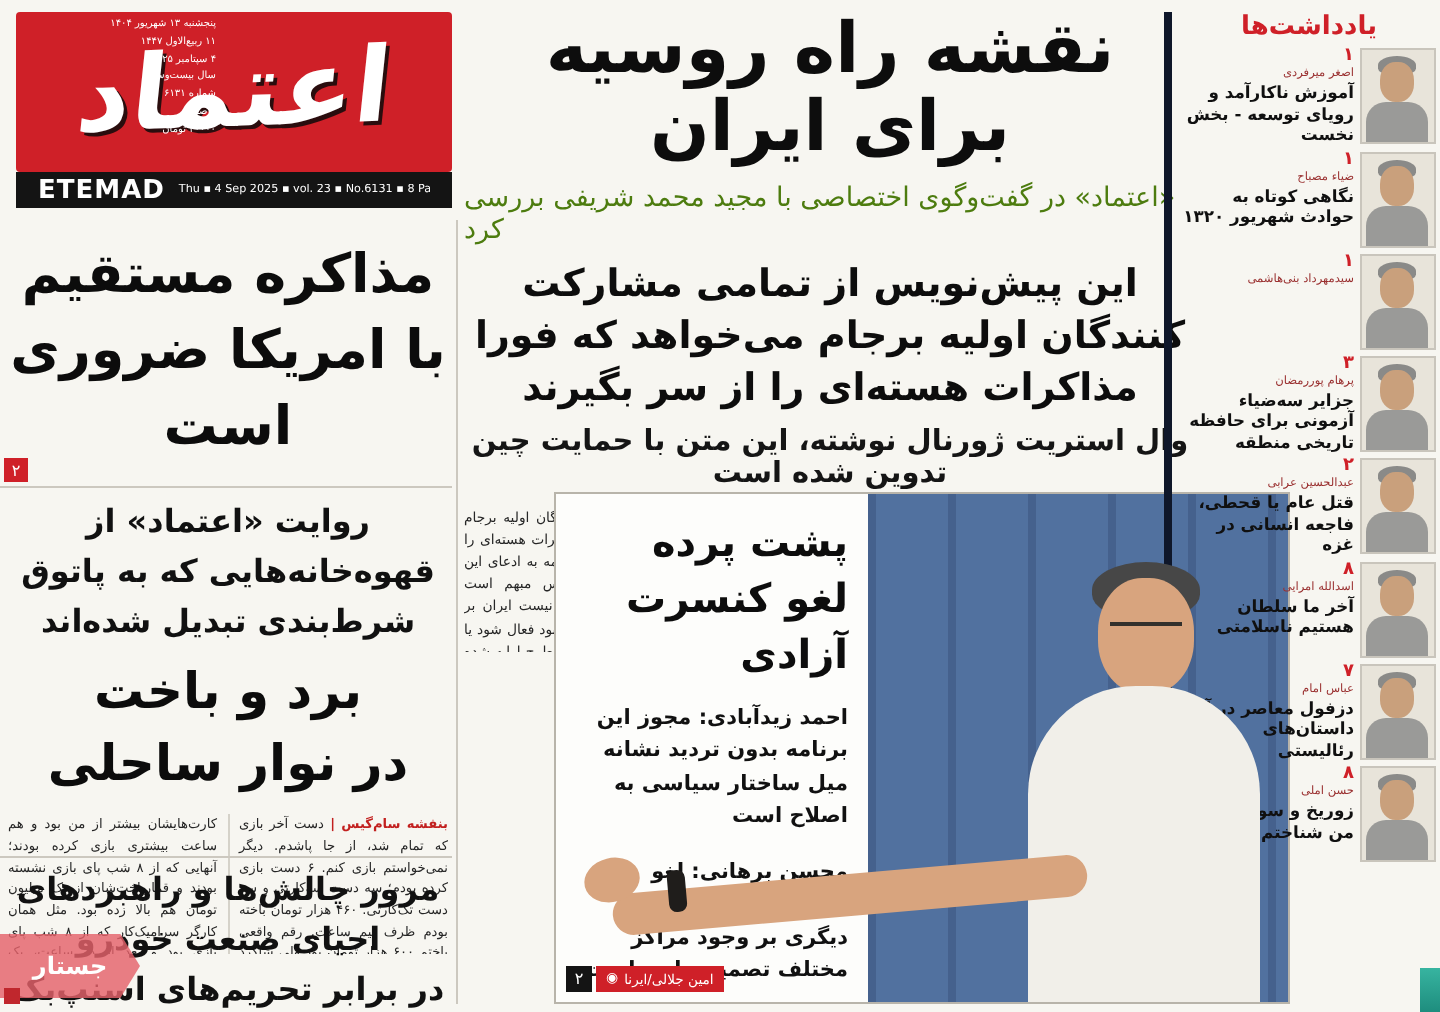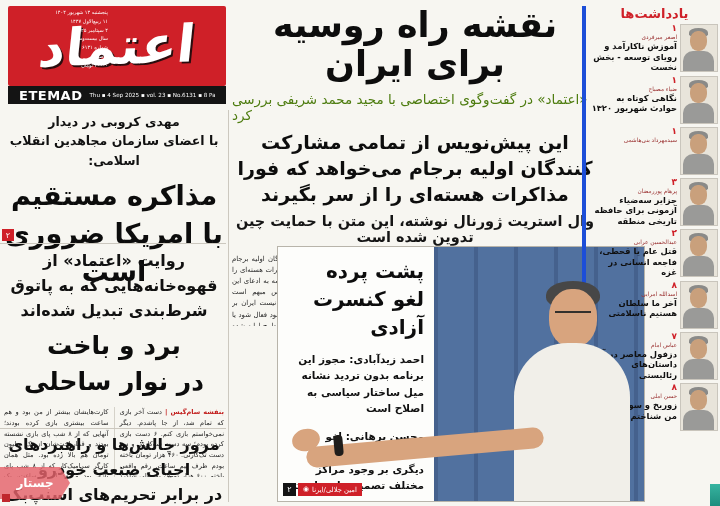--- a/index.html
+++ b/index.html
@@ -63,21 +63,21 @@
   .b-cols p{margin:0;flex:1;font-size:6.6px;line-height:1.62;text-align:justify;color:#262626;}
   .b-cols p:first-child{border-left:1px solid #d5d2c9;padding-left:5px;margin-left:5px;}
   .hr2{position:absolute;left:0;top:428px;width:226px;height:1px;background:#ccc8bf;}
   .story-c{top:433px;}
   .h3a{font-size:24px;font-weight:bold;color:#0c0c0c;margin-top:5px;}
   .ribbon{position:absolute;left:0;top:467px;width:70px;height:32px;background:rgba(228,98,106,.82);
           color:#fff;font-size:12px;font-weight:bold;display:flex;align-items:center;justify-content:center;
           clip-path:polygon(0 0,86% 0,100% 50%,86% 100%,0 100%);z-index:3;}
   .ribbon-sq{position:absolute;left:2px;top:494px;width:8px;height:8px;background:#c0272d;z-index:3;}
   
-  .notes{position:absolute;right:2px;top:6px;width:136px;height:478px;border-left:4px solid #1d4ed8;
+  .notes{position:absolute;right:2px;top:6px;width:136px;height:478px;border-left:4px solid #0f172a;
          padding-left:5px;box-sizing:border-box;overflow:hidden;margin-left:48px;}
   .notes-title{color:#cf2028;font-size:13px;font-weight:bold;text-align:center;margin-bottom:3px;}
   .note-item{display:flex;direction:rtl;gap:3px;margin-bottom:3px;}
   .note-photo{flex:0 0 36px;height:46px;border:1px solid #c9c5bc;background:#e8e4da;position:relative;overflow:hidden;}
   .np-head{position:absolute;left:9px;top:6px;width:17px;height:20px;background:#c9a07c;border-radius:45%;}
   .np-hair{position:absolute;left:8px;top:3px;width:19px;height:9px;background:#8a8a88;border-radius:50% 50% 30% 30%;}
   .np-body{position:absolute;left:2px;top:26px;width:31px;height:20px;background:#9a9a98;border-radius:10px 10px 0 0;}
   .note-text{flex:1;text-align:right;}
   .note-num{color:#cf2028;font-size:9px;font-weight:bold;line-height:1;}
   .note-author{color:#9a3030;font-size:5.8px;margin:1px 0;}
@@ -137,22 +137,20 @@
       <span class="credit-label">
         <span class="cam-icon">◉</span>
         <span>امین جلالی/ایرنا</span>
       </span>
     </div>
   </div>
 
   <div class="vrule"></div>
 
   <div class="story story-a">
-    <div class="k1 pl">مهدی کروبی در دیدار
-با اعضای سازمان مجاهدین انقلاب اسلامی:</div>
     <div class="h1a pl">مذاکره مستقیم
 با امریکا ضروری است</div>
   </div>
   <div class="pagemark">۲</div>
   <div class="hr1"></div>
 
   <div class="story story-b">
     <div class="k2 pl">روایت «اعتماد» از
 قهوه‌خانه‌هایی که به پاتوق شرط‌بندی تبدیل شده‌اند</div>
     <div class="h2a pl">برد و باخت

